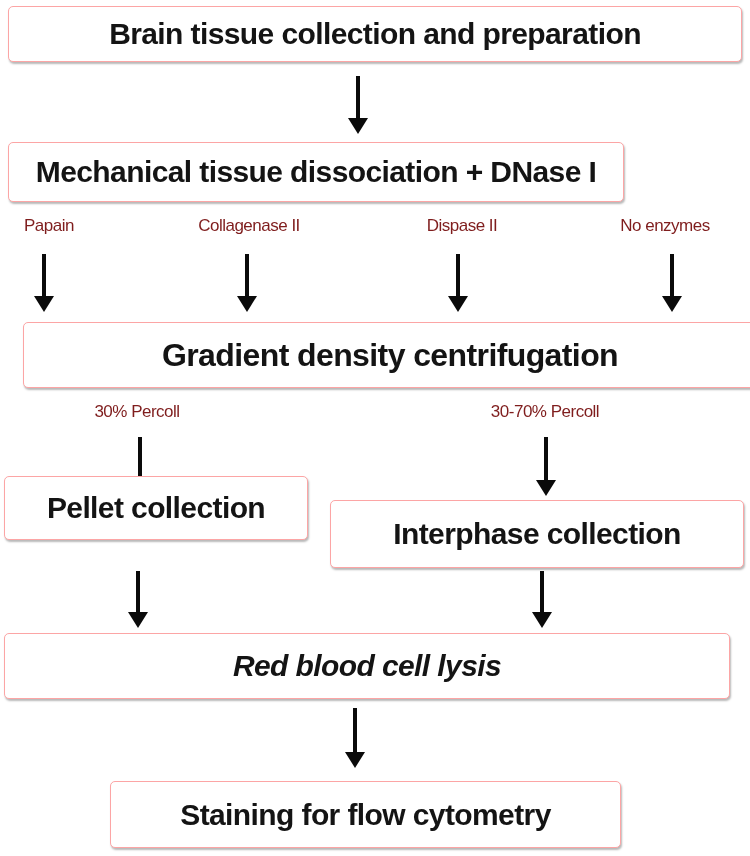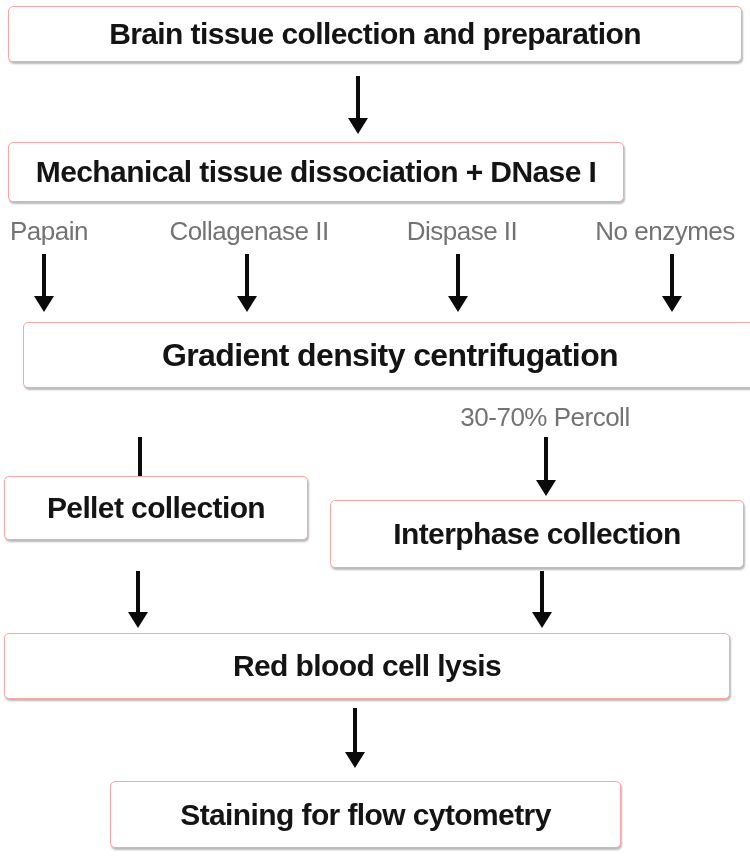--- a/index.html
+++ b/index.html
@@ -28,23 +28,23 @@
     font-weight: 700;
     font-size: 30px;
     letter-spacing: -0.6px;
     color: #141414;
     white-space: nowrap;
   }
   .branch-label {
     position: absolute;
     transform: translateX(-50%);
     font-weight: 400;
-    font-size: 26px;
+    font-size: 17px;
     letter-spacing: -0.5px;
-    color: #737373;
+    color: #7f1d1d;
     white-space: nowrap;
   }
   .arrow {
     position: absolute;
     width: 20px;
   }
   .arrow::before {
     content: "";
     position: absolute;
     left: 50%;
@@ -66,21 +66,21 @@
     border-right: 10px solid transparent;
     border-top: 16px solid #0a0a0a;
   }
 
   
   #box-brain      { left: 8px;   top: 6px;   width: 734px; height: 56px; }
   #box-mech       { left: 8px;   top: 142px; width: 616px; height: 60px; }
   #box-gradient   { left: 23px;   top: 322px; width: 734px; height: 66px; font-size: 32px; }
   #box-pellet     { left: 4px;   top: 476px; width: 304px; height: 64px; }
   #box-interphase { left: 330px; top: 500px; width: 414px; height: 68px; }
-  #box-rbc        { left: 4px;   top: 633px; width: 726px; height: 66px; }
+  #box-rbc        { left: 4px;   top: 633px; width: 726px; height: 66px; font-style: italic; }
   #box-staining   { left: 110px; top: 781px; width: 511px; height: 67px; }
 
   
   #lbl-papain      { left: 49px;  top: 216px; }
   #lbl-collagenase { left: 249px; top: 216px; }
   #lbl-dispase     { left: 462px; top: 216px; }
   #lbl-noenzymes   { left: 665px; top: 216px; }
   #lbl-percoll30   { left: 137px; top: 402px; }
   #lbl-percoll3070 { left: 545px; top: 402px; }
 
@@ -118,20 +118,21 @@
 
   <div class="arrow" id="arr-papain"></div>
   <div class="arrow" id="arr-collagenase"></div>
   <div class="arrow" id="arr-dispase"></div>
   <div class="arrow" id="arr-noenzymes"></div>
 
   <div class="box" id="box-gradient">
     <span>Gradient density centrifugation</span>
   </div>
 
+  <div class="branch-label" id="lbl-percoll30">30% Percoll</div>
   <div class="branch-label" id="lbl-percoll3070">30-70% Percoll</div>
 
   <div class="arrow" id="arr-percoll30"></div>
   <div class="arrow" id="arr-percoll3070"></div>
 
   <div class="box" id="box-pellet">
     <span>Pellet collection</span>
   </div>
 
   <div class="box" id="box-interphase">

